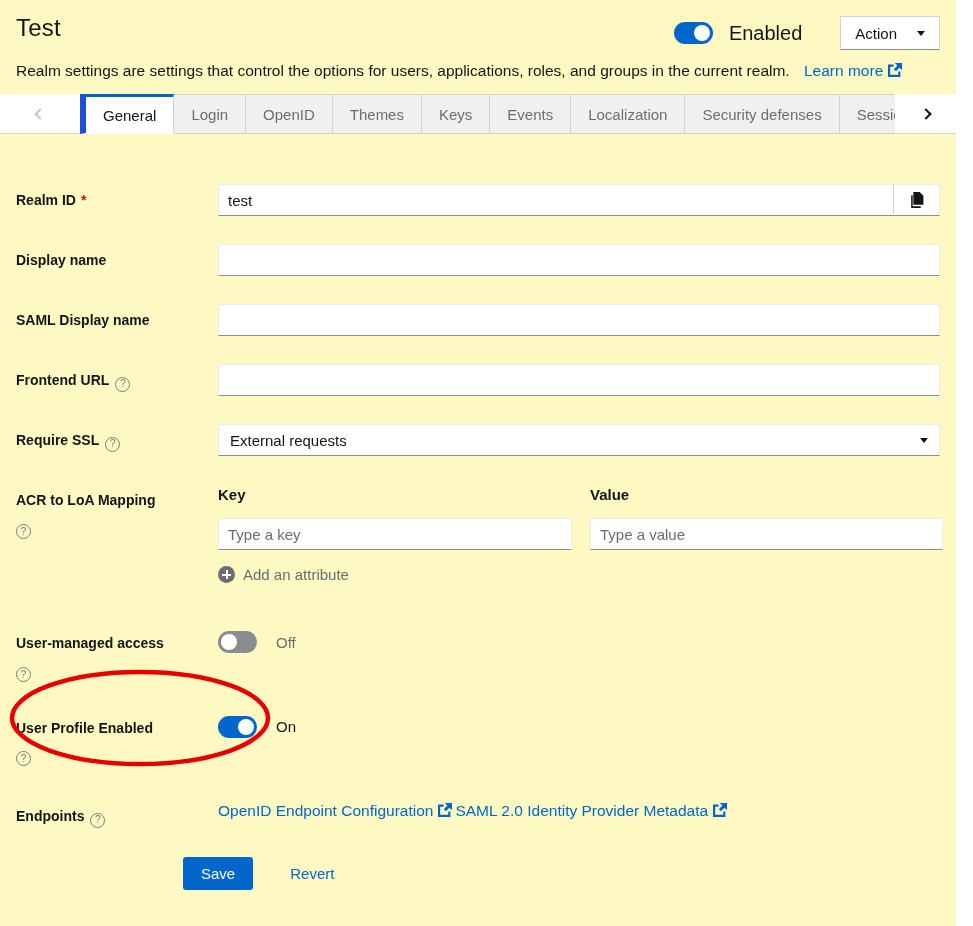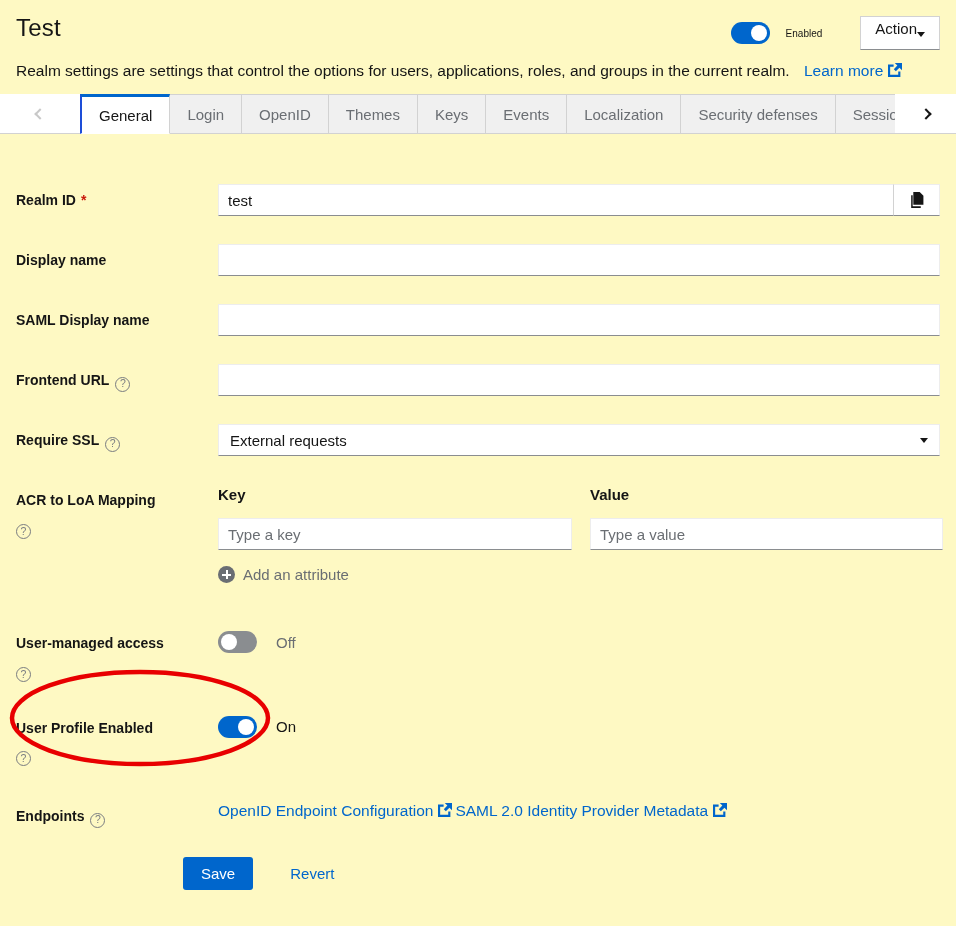--- a/index.html
+++ b/index.html
@@ -5,24 +5,24 @@
   * { box-sizing: border-box; }
   html,body { margin:0; padding:0; background:#fff; }
   body { font-family:"Liberation Sans", sans-serif; color:#151515; }
   .page { position:relative; width:956px; height:926px; background:#fef9c3; overflow:hidden; }
 
   
   .header { padding:14px 16px 0 16px; }
   .header-top { display:flex; justify-content:space-between; align-items:flex-start; }
   .page-title { margin:0; font-size:24px; font-weight:500; letter-spacing:0.2px; }
   .header-controls { display:flex; align-items:center; margin-top:2px; }
-  .enabled-label { font-size:10px; margin:0 38px 0 16px; }
+  .enabled-label { font-size:20px; margin:0 38px 0 16px; }
   .action-dd { height:34px; padding:12px 14px; background:#fff; border:1px solid #d2d2d2;
                border-bottom-color:#8a8d90; font-family:inherit; font-size:15px; color:#151515;
-               display:flex; align-items:flex-end; gap:0; cursor:pointer; }
+               display:flex; align-items:center; gap:20px; cursor:pointer; }
   .caret-down { width:0; height:0; border-left:4.5px solid transparent;
                 border-right:4.5px solid transparent; border-top:5.5px solid #151515; }
   .description { margin:10px 0 0 0; font-size:15.5px; line-height:1.45; }
   .link { color:#0066cc; text-decoration:none; cursor:pointer; }
   .learn-more { margin-left:10px; white-space:nowrap; }
   .ext-icon { margin-left:5px; vertical-align:-1px; }
   .ext-icon path { fill:#0066cc; }
 
   
   .switch { position:relative; width:39px; height:22px; border-radius:11px; cursor:pointer; flex-shrink:0; }
@@ -38,21 +38,21 @@
                 border-bottom:1px solid #d2d2d2; display:flex; align-items:center;
                 justify-content:center; cursor:pointer; padding:0; }
   .chev { width:8px; height:8px; display:inline-block; }
   .chev.left  { border-left:2px solid #c8c8c8; border-bottom:2px solid #c8c8c8; transform:rotate(45deg); }
   .chev.right { border-top:2px solid #151515; border-right:2px solid #151515; transform:rotate(45deg); }
   .tabs-viewport { width:815px; flex-shrink:0; overflow:hidden; display:flex; }
   .tab { flex-shrink:0; padding:0 17px; background:#f0f0f0; color:#6a6e73; font-size:15px;
          font-family:inherit; border:0; border-top:1px solid #d2d2d2;
          border-right:1px solid #d2d2d2; border-bottom:1px solid #d2d2d2;
          display:inline-flex; align-items:center; cursor:pointer; white-space:nowrap; }
-  .tab:first-child { border-left:2px solid #1d4ed8;text-align:center; }
+  .tab:first-child { border-left:6px solid #1d4ed8;text-align:center; }
   .tab.active { background:#fff; color:#151515; border-top:3px solid #0066cc;
                 border-bottom:1px solid #fff; }
   .tab-end { flex:1; background:#fff; border-bottom:1px solid #d2d2d2;
              display:flex; align-items:center; justify-content:center; }
   .tab-end button { background:none; border:0; cursor:pointer; padding:8px; }
 
   
   .content { padding:50px 16px 0 16px; }
   .form-row { display:flex; align-items:flex-start; margin-bottom:28px;gap:35px; }
   .label-col { width:167px; flex-shrink:0; padding-top:7px; font-size:14px; line-height:1.3; }

